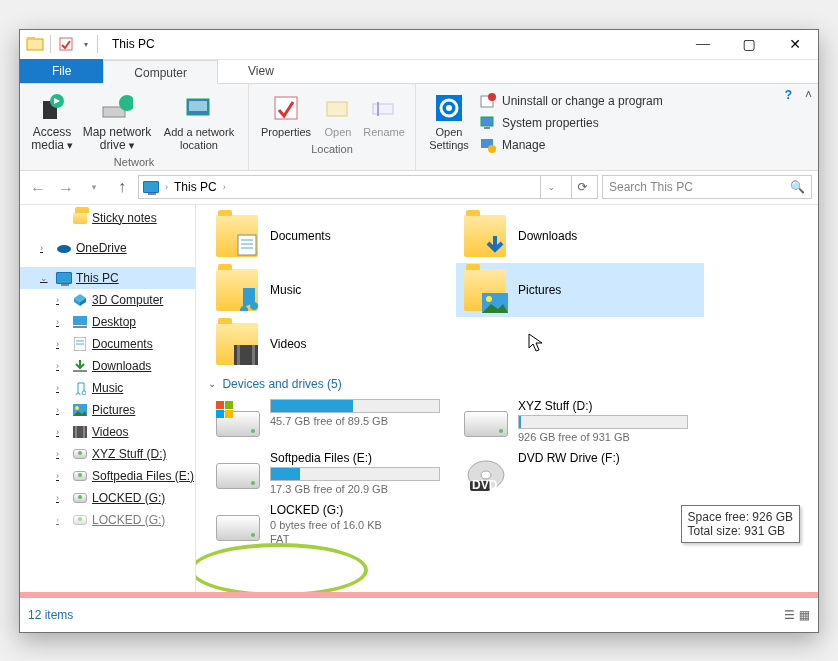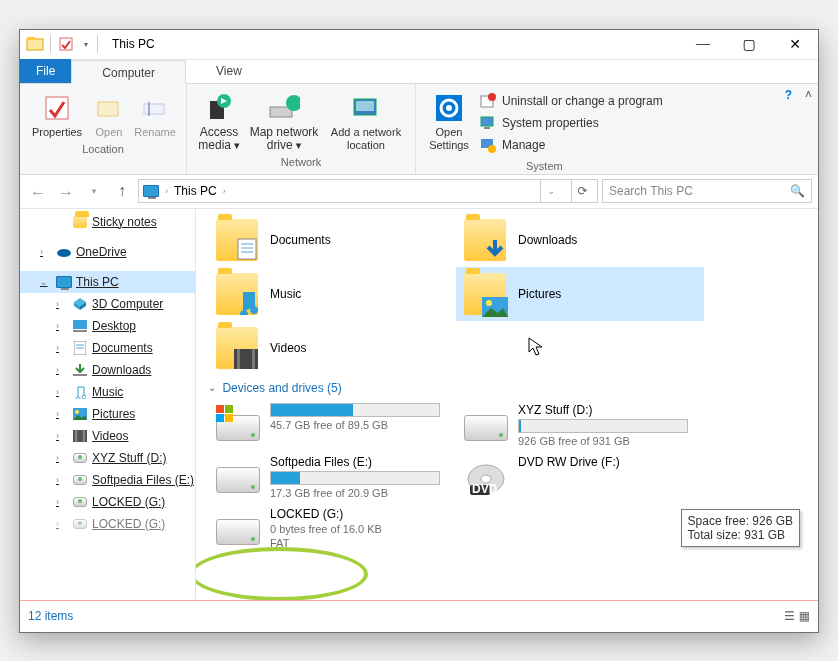--- a/index.html
+++ b/index.html
@@ -10,21 +10,21 @@
 .titlebar { height: 30px; background: #fff; display: flex; align-items: center; border-bottom: 1px solid #e5e5e5; }
 .titlebar .qat { display: flex; align-items: center; padding: 0 4px; gap: 2px; }
 .titlebar .qat .qbtn { width: 22px; height: 22px; display: flex; align-items: center; justify-content: center; }
 .titlebar .title { padding: 0 8px; color: #000; }
 .titlebar .wbtns { margin-left: auto; display: flex; }
 .titlebar .wbtn { width: 46px; height: 30px; display: flex; align-items: center; justify-content: center; font-size: 14px; font-family: "Segoe UI Symbol"; }
 .titlebar .qdivider { border-left: 1px solid #ccc; height: 18px; margin: 0 2px; }
 
 
 .tabs { height: 24px; display: flex; align-items: flex-end; background: #fff; border-bottom: 1px solid #dadada; }
-.tabs .file { background: #1979ca; color: #fff; padding: 4px 16px; height: 24px; line-height: 16px; text-align: center; }
+.tabs .file { background: #1979ca; color: #fff; padding: 4px 32px; height: 24px; line-height: 16px; text-align: center; }
 .tabs .tab { padding: 4px 30px; height: 24px; line-height: 16px; color: #444; }
 .tabs .tab.active { border: 1px solid #dadada; border-bottom: 1px solid #f5f6f7; background: #f5f6f7; margin-bottom: -1px; }
 
 
 .ribbon { background: #f5f6f7; border-bottom: 1px solid #dadada; display: flex; position: relative; }
 .rgroup { display: flex; flex-direction: column; border-right: 1px solid #e1e1e1; padding: 4px 6px 2px 6px; }
 .rgroup .row { display: flex; }
 .rgroup .lbl { text-align: center; color: #666; font-size: 11px; padding-top: 2px; }
 .rbtn { display: flex; flex-direction: column; align-items: center; width: 62px; padding: 2px; }
 .rbtn .ic { width: 32px; height: 32px; margin: 2px 0; display: flex; align-items: center; justify-content: center; }
@@ -70,21 +70,21 @@
 .folderitem .fname { color: #000; }
 
 .driveitem { width: 248px; padding: 4px 8px; display: flex; gap: 10px; align-items: flex-start; }
 .driveitem .dic { width: 44px; height: 38px; margin-top: 4px; }
 .driveitem .dinfo { flex: 1; display: flex; flex-direction: column; gap: 2px; }
 .driveitem .dname { color: #000; }
 .driveitem .bar { width: 170px; height: 14px; border: 1px solid #bcbcbc; background: #eee; }
 .driveitem .bar .fill { height: 100%; background: #26a0da; }
 .driveitem .dfree { color: #6d6d6d; font-size: 11px; }
 
-.statusbar { height: 32px; border-top: 1px solid #fca5a5; display: flex; align-items: center; padding: 0 8px; font-size: 11px; color: #1a6fb6; }
+.statusbar { height: 40px; border-top: 6px solid #fca5a5; display: flex; align-items: center; padding: 0 8px; font-size: 11px; color: #1a6fb6; }
 .statusbar .views { margin-left: auto; display: flex; gap: 4px; color: #666; }
 
 .tooltip { position: absolute; right: 18px; top: 300px; background: #fff; border: 1px solid #767676; padding: 4px 6px; font-size: 11px; color: #333; box-shadow: 2px 2px 3px rgba(0,0,0,0.2); white-space: nowrap; }
 
 .cursor { position: absolute; width: 16px; height: 20px; pointer-events: none; }
 
 .circle { position: absolute; width: 178px; height: 54px; border: 4px solid #a4cf3d; border-radius: 50%; pointer-events: none; }
 
 
 .icon-folder { width: 100%; height: 100%; background: linear-gradient(#ffe9a2,#ffc93c); border-radius: 2px; position: relative; }
@@ -130,52 +130,20 @@
     <div class="tab active">Computer</div>
     <div class="tab">View</div>
   </div>
 
   <div class="ribbon">
     <span class="help">?</span>
     <span class="collapse">˄</span>
 
     <div class="rgroup">
       <div class="row">
-        <div class="rbtn">
-          <div class="ic">
-              <svg width="30" height="30">
-                <rect x="4" y="4" width="22" height="22" fill="#fff" stroke="#d66"></rect>
-                <path d="M8 17 l5 6 l9 -14" stroke="#d33" fill="none" stroke-width="3"></path>
-              </svg>
-            </div>
-          <div class="t">Properties</div>
-        </div>
-        <div class="rbtn disabled" style="width:42px">
-          <div class="ic">
-              <svg width="28" height="28">
-                <rect x="3" y="8" width="20" height="14" fill="#ffe9a2" stroke="#d9a400"></rect>
-              </svg>
-            </div>
-          <div class="t">Open</div>
-        </div>
-        <div class="rbtn disabled" style="width:50px">
-          <div class="ic">
-              <svg width="28" height="28">
-                <rect x="3" y="10" width="20" height="10" fill="#eef" stroke="#99c"></rect>
-                <line x1="8" y1="8" x2="8" y2="22" stroke="#55a" stroke-width="2"></line>
-              </svg>
-            </div>
-          <div class="t">Rename</div>
-        </div>
-      </div>
-      <div class="lbl">Location</div>
-    </div>
-
-    <div class="rgroup">
-      <div class="row">
         <div class="rbtn" style="width:52px">
           <div class="ic">
               <svg width="30" height="30">
                 <rect x="6" y="8" width="14" height="18" fill="#333"></rect>
                 <circle cx="20" cy="8" r="7" fill="#2b8"></circle>
                 <path d="M17 5 l6 3 l-6 3 z" fill="#fff"></path>
               </svg>
             </div>
           <div class="t"><span>Access media</span> ▾</div>
         </div>
@@ -192,20 +160,52 @@
           <div class="ic">
               <svg width="34" height="30">
                 <rect x="4" y="6" width="22" height="16" fill="#3a7fc4" stroke="#1a5"></rect>
                 <rect x="6" y="8" width="18" height="10" fill="#9cd"></rect>
               </svg>
             </div>
           <div class="t">Add a network location</div>
         </div>
       </div>
       <div class="lbl">Network</div>
+    </div>
+
+    <div class="rgroup">
+      <div class="row">
+        <div class="rbtn">
+          <div class="ic">
+              <svg width="30" height="30">
+                <rect x="4" y="4" width="22" height="22" fill="#fff" stroke="#d66"></rect>
+                <path d="M8 17 l5 6 l9 -14" stroke="#d33" fill="none" stroke-width="3"></path>
+              </svg>
+            </div>
+          <div class="t">Properties</div>
+        </div>
+        <div class="rbtn disabled" style="width:42px">
+          <div class="ic">
+              <svg width="28" height="28">
+                <rect x="3" y="8" width="20" height="14" fill="#ffe9a2" stroke="#d9a400"></rect>
+              </svg>
+            </div>
+          <div class="t">Open</div>
+        </div>
+        <div class="rbtn disabled" style="width:50px">
+          <div class="ic">
+              <svg width="28" height="28">
+                <rect x="3" y="10" width="20" height="10" fill="#eef" stroke="#99c"></rect>
+                <line x1="8" y1="8" x2="8" y2="22" stroke="#55a" stroke-width="2"></line>
+              </svg>
+            </div>
+          <div class="t">Rename</div>
+        </div>
+      </div>
+      <div class="lbl">Location</div>
     </div>
 
     <div class="rgroup" style="border-right:none">
       <div class="row">
         <div class="rbtn" style="width:54px">
           <div class="ic">
               <svg width="30" height="30">
                 <rect x="2" y="2" width="26" height="26" fill="#0078d7"></rect>
                 <circle cx="15" cy="15" r="8" fill="none" stroke="#fff" stroke-width="3"></circle>
                 <circle cx="15" cy="15" r="3" fill="#fff"></circle>
@@ -230,21 +230,20 @@
           </div>
           <div class="ritem">
             <div class="sic"><svg width="16" height="16">
                   <rect x="1" y="2" width="12" height="9" fill="#4a90d9"></rect>
                   <circle cx="12" cy="12" r="4" fill="#ffb400"></circle>
                 </svg></div>
             <span>Manage</span>
           </div>
         </div>
       </div>
-      <div class="lbl">System</div>
     </div>
   </div>
 
   <div class="addrbar">
     <div class="navbtn">←</div>
     <div class="navbtn">→</div>
     <div class="navbtn" style="font-size:9px">▾</div>
     <div class="navbtn active">↑</div>
     <div class="addrbox">
       <span class="icon-pc"></span>

